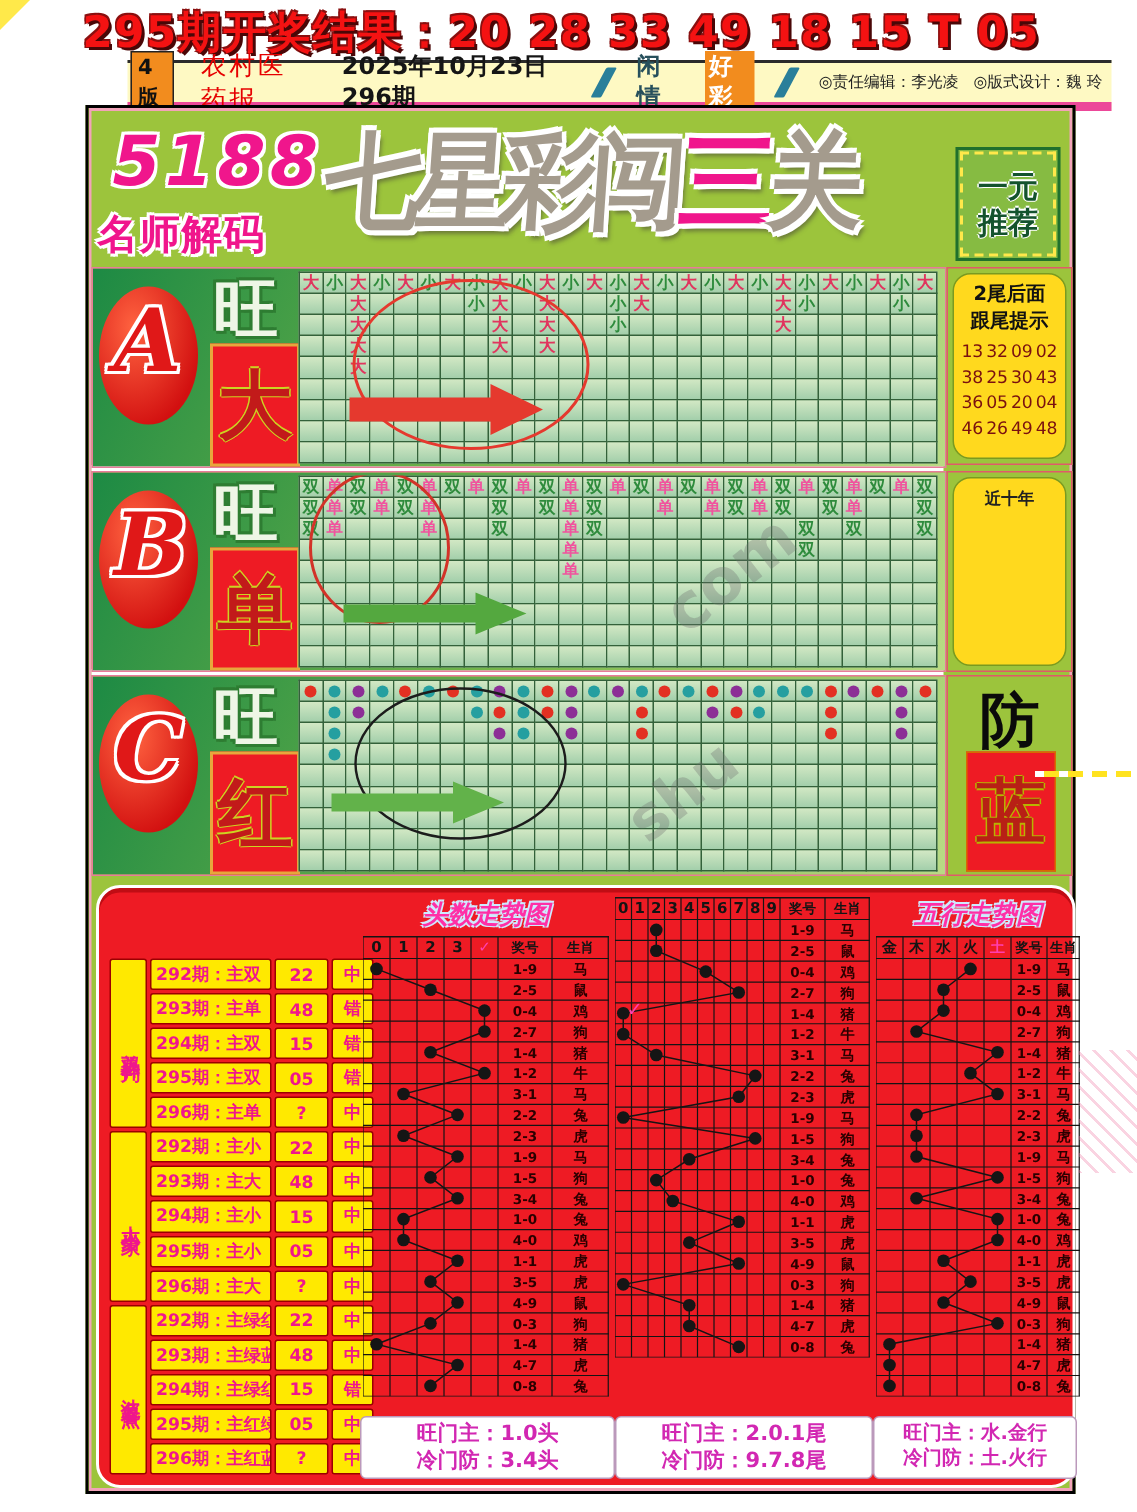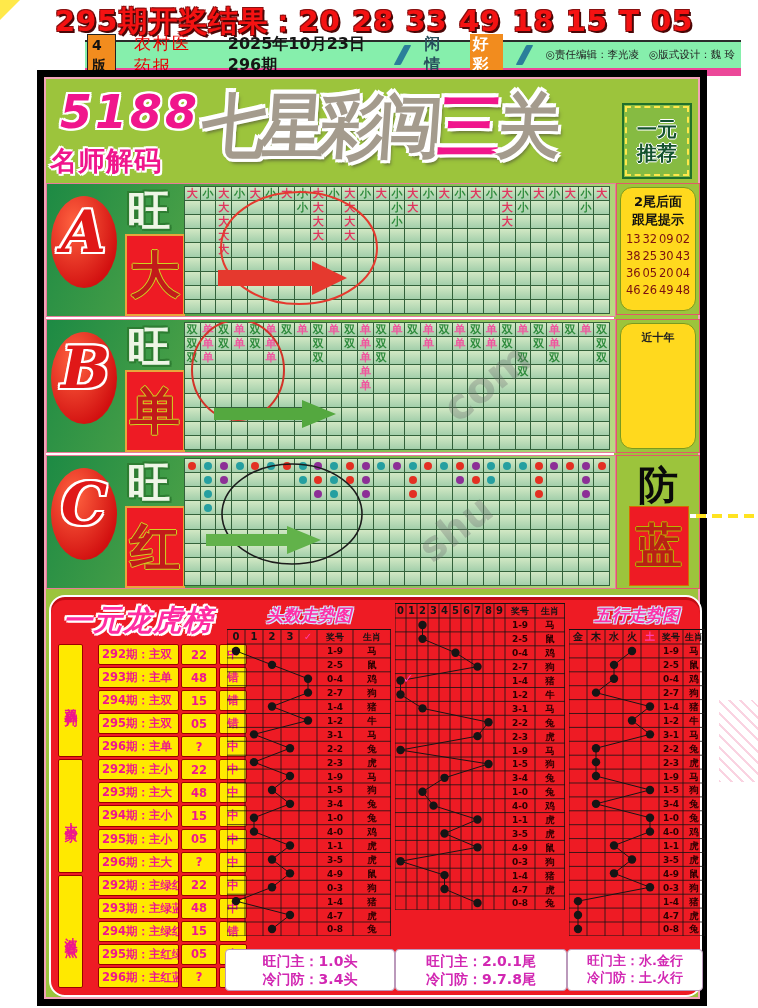--- a/index.html
+++ b/index.html
@@ -5,34 +5,34 @@
   html,body{margin:0;padding:0;background:#fff;}
   .page{position:relative;width:758px;height:1008px;overflow:hidden;background:#fff;
         font-family:"DejaVu Sans","Liberation Sans",sans-serif;}
   
   .corner-tri{position:absolute;left:0;top:0;width:0;height:0;
     border-top:20px solid #ffe94a;border-right:20px solid transparent;}
   .banner{position:absolute;left:55px;top:2px;font-size:29px;font-weight:bold;color:#f41212;
     letter-spacing:1px;white-space:nowrap;
     text-shadow:2px 2px 0 #4a0707,-1px -1px 0 #8a1010,1px -1px 0 #8a1010,-1px 1px 0 #8a1010,1px 1px 0 #8a1010;}
   
-  .masthead{position:absolute;left:85px;top:40px;width:656px;height:26px;background:#86efac;
-    border-top:2px solid #2b2b2b;border-bottom:8px solid #ec4899;display:flex;align-items:center;gap:18px;}
+  .masthead{position:absolute;left:85px;top:40px;width:656px;height:26px;background:#fef9c3;
+    border-top:2px solid #2b2b2b;border-bottom:6px solid #ec4899;display:flex;align-items:center;gap:18px;}
   .edition{background:#f28c1e;border:1px solid #222;color:#111;font-weight:bold;font-size:14px;
     padding:0 4px;margin-left:2px;line-height:20px;}
   .paper{color:#e60000;font-weight:normal;font-size:17px;font-family:"DejaVu Serif","Liberation Serif",serif;
     letter-spacing:2px;}
   .mh-date{font-size:16px;font-weight:bold;color:#151515;}
   .slash{width:9px;height:20px;background:#2a7f9a;transform:skewX(-28deg);border-radius:1px;}
   .colname{font-size:16px;font-weight:bold;color:#27505c;letter-spacing:1px;}
   .colname.hl{background:#f28c1e;color:#fff;padding:0 3px;}
   .credits{margin-left:auto;margin-right:6px;font-size:10.5px;color:#222;display:flex;gap:10px;white-space:nowrap;}
   
-  .main{position:absolute;left:37px;top:70px;width:656px;height:922px;background:#9cc43c;
-    border:7px solid #000000;box-shadow:inset 0 0 0 2px #f2a3b8;}
+  .main{position:absolute;left:57px;top:70px;width:656px;height:922px;background:#9cc43c;
+    border:2px solid #000000;box-shadow:inset 0 0 0 2px #f2a3b8;}
   .brand{position:absolute;left:16px;top:8px;font-size:46px;font-weight:bold;font-style:italic;
     color:#f0168c;letter-spacing:3px;
     text-shadow:-2px 0 #fff,2px 0 #fff,0 -2px #fff,0 2px #fff,2px 2px #fff,-2px -2px #fff,2px -2px #fff,-2px 2px #fff;}
   .brand-sub{position:absolute;left:6px;top:66px;font-size:27px;font-weight:bold;color:#f0168c;letter-spacing:1px;
     text-shadow:-2px 0 #fff,2px 0 #fff,0 -2px #fff,0 2px #fff,2px 2px #fff,-2px -2px #fff;}
   .big-title{position:absolute;left:158px;top:6px;width:420px;font-size:64px;font-weight:bold;
     color:#a49b8d;white-space:nowrap;letter-spacing:-5px;transform:skewX(-4deg) scaleY(1.08);
     text-shadow:-3px 0 #fff,3px 0 #fff,0 -3px #fff,0 3px #fff,3px 3px #fff,-3px -3px #fff,4px 5px 3px rgba(70,65,55,.55);}
   .big-title .hl{color:#f0168c;}
   .recommend{position:absolute;right:8px;top:26px;width:66px;height:72px;background:#86bb42;
@@ -82,21 +82,21 @@
     text-shadow:-1px 0 #b8b400,1px 0 #b8b400,0 -1px #b8b400,0 1px #b8b400;}
   .dashline{position:absolute;left:690px;top:514px;width:66px;height:4px;
     background:repeating-linear-gradient(90deg,#fff 0 6px,#ffe320 6px 16px);}
   
   .bpanel{position:absolute;left:5px;top:518px;width:649px;height:398px;background:#ee1b24;
     border-radius:16px;border:2px solid #ffffff;box-shadow:inset 0 3px 0 #c00d14;}
   .dt-title{position:absolute;left:12px;top:4px;font-size:29px;font-weight:bold;font-style:italic;
     color:#ff2da2;letter-spacing:1px;
     text-shadow:-2px 0 #fff,2px 0 #fff,0 -2px #fff,0 2px #fff,2px 2px #fff,-2px -2px #fff;}
   .dtable{position:absolute;left:6px;top:46px;width:172px;height:346px;display:flex;flex-direction:column;}
-  .dgroup{display:flex;flex:1;gap:13px;}
+  .dgroup{display:flex;flex:1;}
   .glabel{width:23px;background:#ffe900;border:1px solid #9b0000;border-radius:2px;margin:1px;
     display:flex;align-items:center;justify-content:center;writing-mode:vertical-rl;text-orientation:upright;
     font-size:13px;font-weight:bold;color:#f0168c;letter-spacing:2px;}
   .grows{flex:1;display:flex;flex-direction:column;}
   .trow{flex:1;display:flex;}
   .tcell{background:#ffe900;border:1px solid #9b0000;border-radius:2px;margin:1px;
     display:flex;align-items:center;justify-content:center;color:#f0168c;font-weight:bold;font-size:11.5px;
     white-space:nowrap;overflow:hidden;}
   .tcell.c0{width:76px;justify-content:flex-start;padding-left:3px;}
   .tcell.c1{width:34px;}.tcell.c2{width:26px;}
@@ -1053,21 +1053,20 @@
       </div>
     </div>
     <div class="rightbox rb-fang" style="background:#9cc43c">
       <div class="fang">防</div>
       <div class="lanbox">
           <span>蓝</span>
         </div>
     </div>
 
     <div class="bpanel">
-      <div class="dt-title">一元龙虎榜</div>
       <div class="dtable">
           <div class="dgroup">
             <div class="glabel">单双神判</div>
             <div class="grows">
               <div class="trow">
                 <div class="tcell c0">292期：主双</div>
                 <div class="tcell c1">22</div>
                 <div class="tcell c2">中</div>
               </div>
               <div class="trow">

